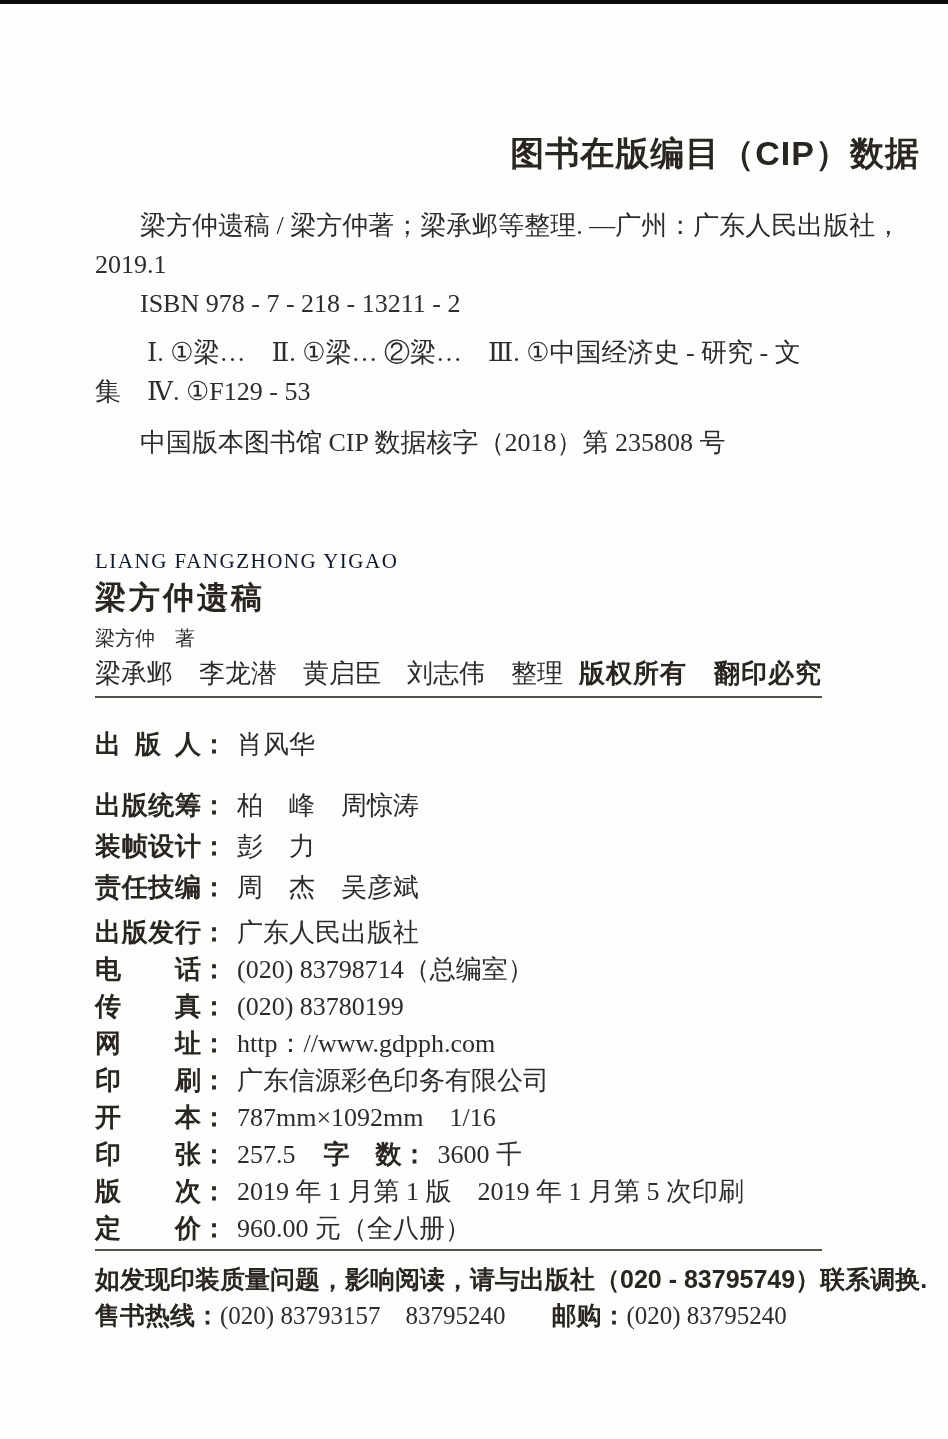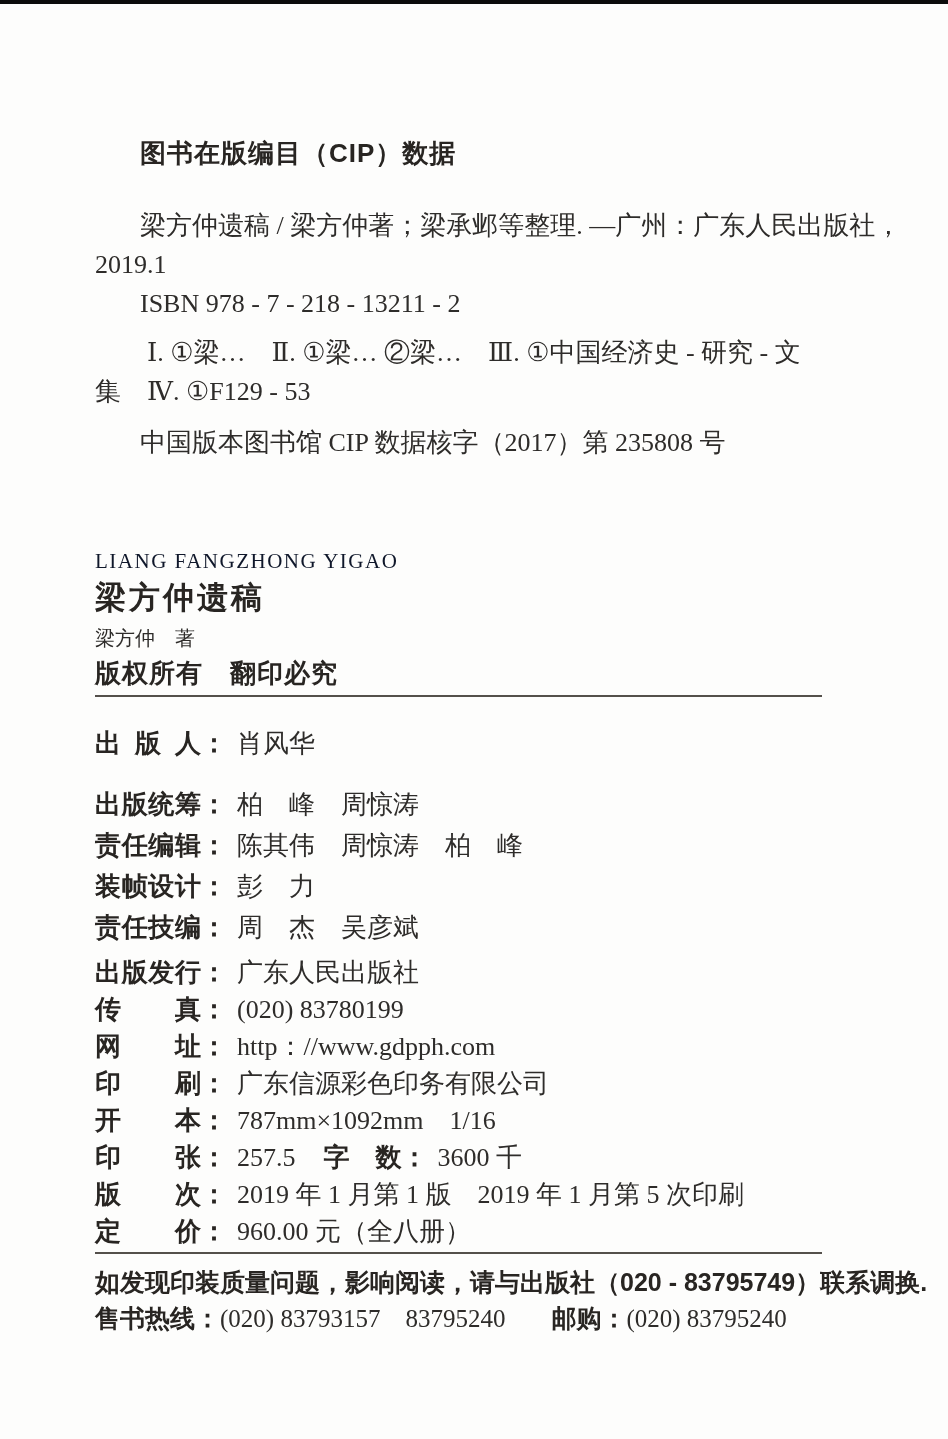--- a/index.html
+++ b/index.html
@@ -15,22 +15,23 @@
   .page { padding: 0 28px 0 95px; }
 
   .hei {
     font-family: "Liberation Sans", "DejaVu Sans", sans-serif;
     font-weight: 700;
     color: #282522;
   }
 
   .cip-heading {
     margin: 132px 0 0 45px;
-    font-size: 26px; line-height: 34px;
+    font-size: 34px; line-height: 34px;
     letter-spacing: 1px;
+    text-align: right;
   }
 
   .line { display: block; white-space: nowrap; }
   .indent1 { padding-left: 45px; }
   .indent2 { padding-left: 52px; }
 
   .cip-entry { margin-top: 36px; font-size: 26px; line-height: 39px; }
   .class-block { margin-top: 10px; font-size: 26px; line-height: 39px; }
   .cip-record { margin: 12px 0 0 45px; font-size: 26px; line-height: 39px; white-space: nowrap; }
 
@@ -94,54 +95,55 @@
     <span class="line indent1">梁方仲遗稿 / 梁方仲著；梁承邺等整理. —广州：广东人民出版社，</span>
     <span class="line">2019.1</span>
     <span class="line indent1">ISBN 978 - 7 - 218 - 13211 - 2</span>
   </div>
 
   <div class="class-block">
     <span class="line indent2">Ⅰ. ①梁…　Ⅱ. ①梁… ②梁…　Ⅲ. ①中国经济史 - 研究 - 文</span>
     <span class="line">集　Ⅳ. ①F129 - 53</span>
   </div>
 
-  <div class="cip-record">中国版本图书馆 CIP 数据核字（2017）第 235808 号</div>
+  <div class="cip-record">中国版本图书馆 CIP 数据核字（2018）第 235808 号</div>
 
   <div class="roman-title">LIANG FANGZHONG YIGAO</div>
   <div class="book-title hei">梁方仲遗稿</div>
   <div class="author-line">梁方仲　著</div>
 
   <div class="editors-row">
+    <span>梁承邺　李龙潜　黄启臣　刘志伟　整理</span>
     <span class="rights hei">版权所有　翻印必究</span>
   </div>
 
   <div class="rule rule-top"></div>
 
   <div class="info-row pub-person-row">
     <span class="lbl hei">出版人</span><span class="colon hei">：</span><span class="val">肖风华</span>
   </div>
 
   <div class="staff-block">
     <div class="info-row">
       <span class="lbl hei">出版统筹</span><span class="colon hei">：</span><span class="val">柏　峰　周惊涛</span>
     </div>
     <div class="info-row">
-      <span class="lbl hei">责任编辑</span><span class="colon hei">：</span><span class="val">陈其伟　周惊涛　柏　峰</span>
-    </div>
-    <div class="info-row">
       <span class="lbl hei">装帧设计</span><span class="colon hei">：</span><span class="val">彭　力</span>
     </div>
     <div class="info-row">
       <span class="lbl hei">责任技编</span><span class="colon hei">：</span><span class="val">周　杰　吴彦斌</span>
     </div>
   </div>
 
   <div class="publishing-block">
     <div class="info-row">
       <span class="lbl hei">出版发行</span><span class="colon hei">：</span><span class="val">广东人民出版社</span>
+    </div>
+    <div class="info-row">
+      <span class="lbl hei">电话</span><span class="colon hei">：</span><span class="val">(020) 83798714（总编室）</span>
     </div>
     <div class="info-row">
       <span class="lbl hei">传真</span><span class="colon hei">：</span><span class="val">(020) 83780199</span>
     </div>
     <div class="info-row">
       <span class="lbl hei">网址</span><span class="colon hei">：</span><span class="val">http：//www.gdpph.com</span>
     </div>
     <div class="info-row">
       <span class="lbl hei">印刷</span><span class="colon hei">：</span><span class="val">广东信源彩色印务有限公司</span>
     </div>

